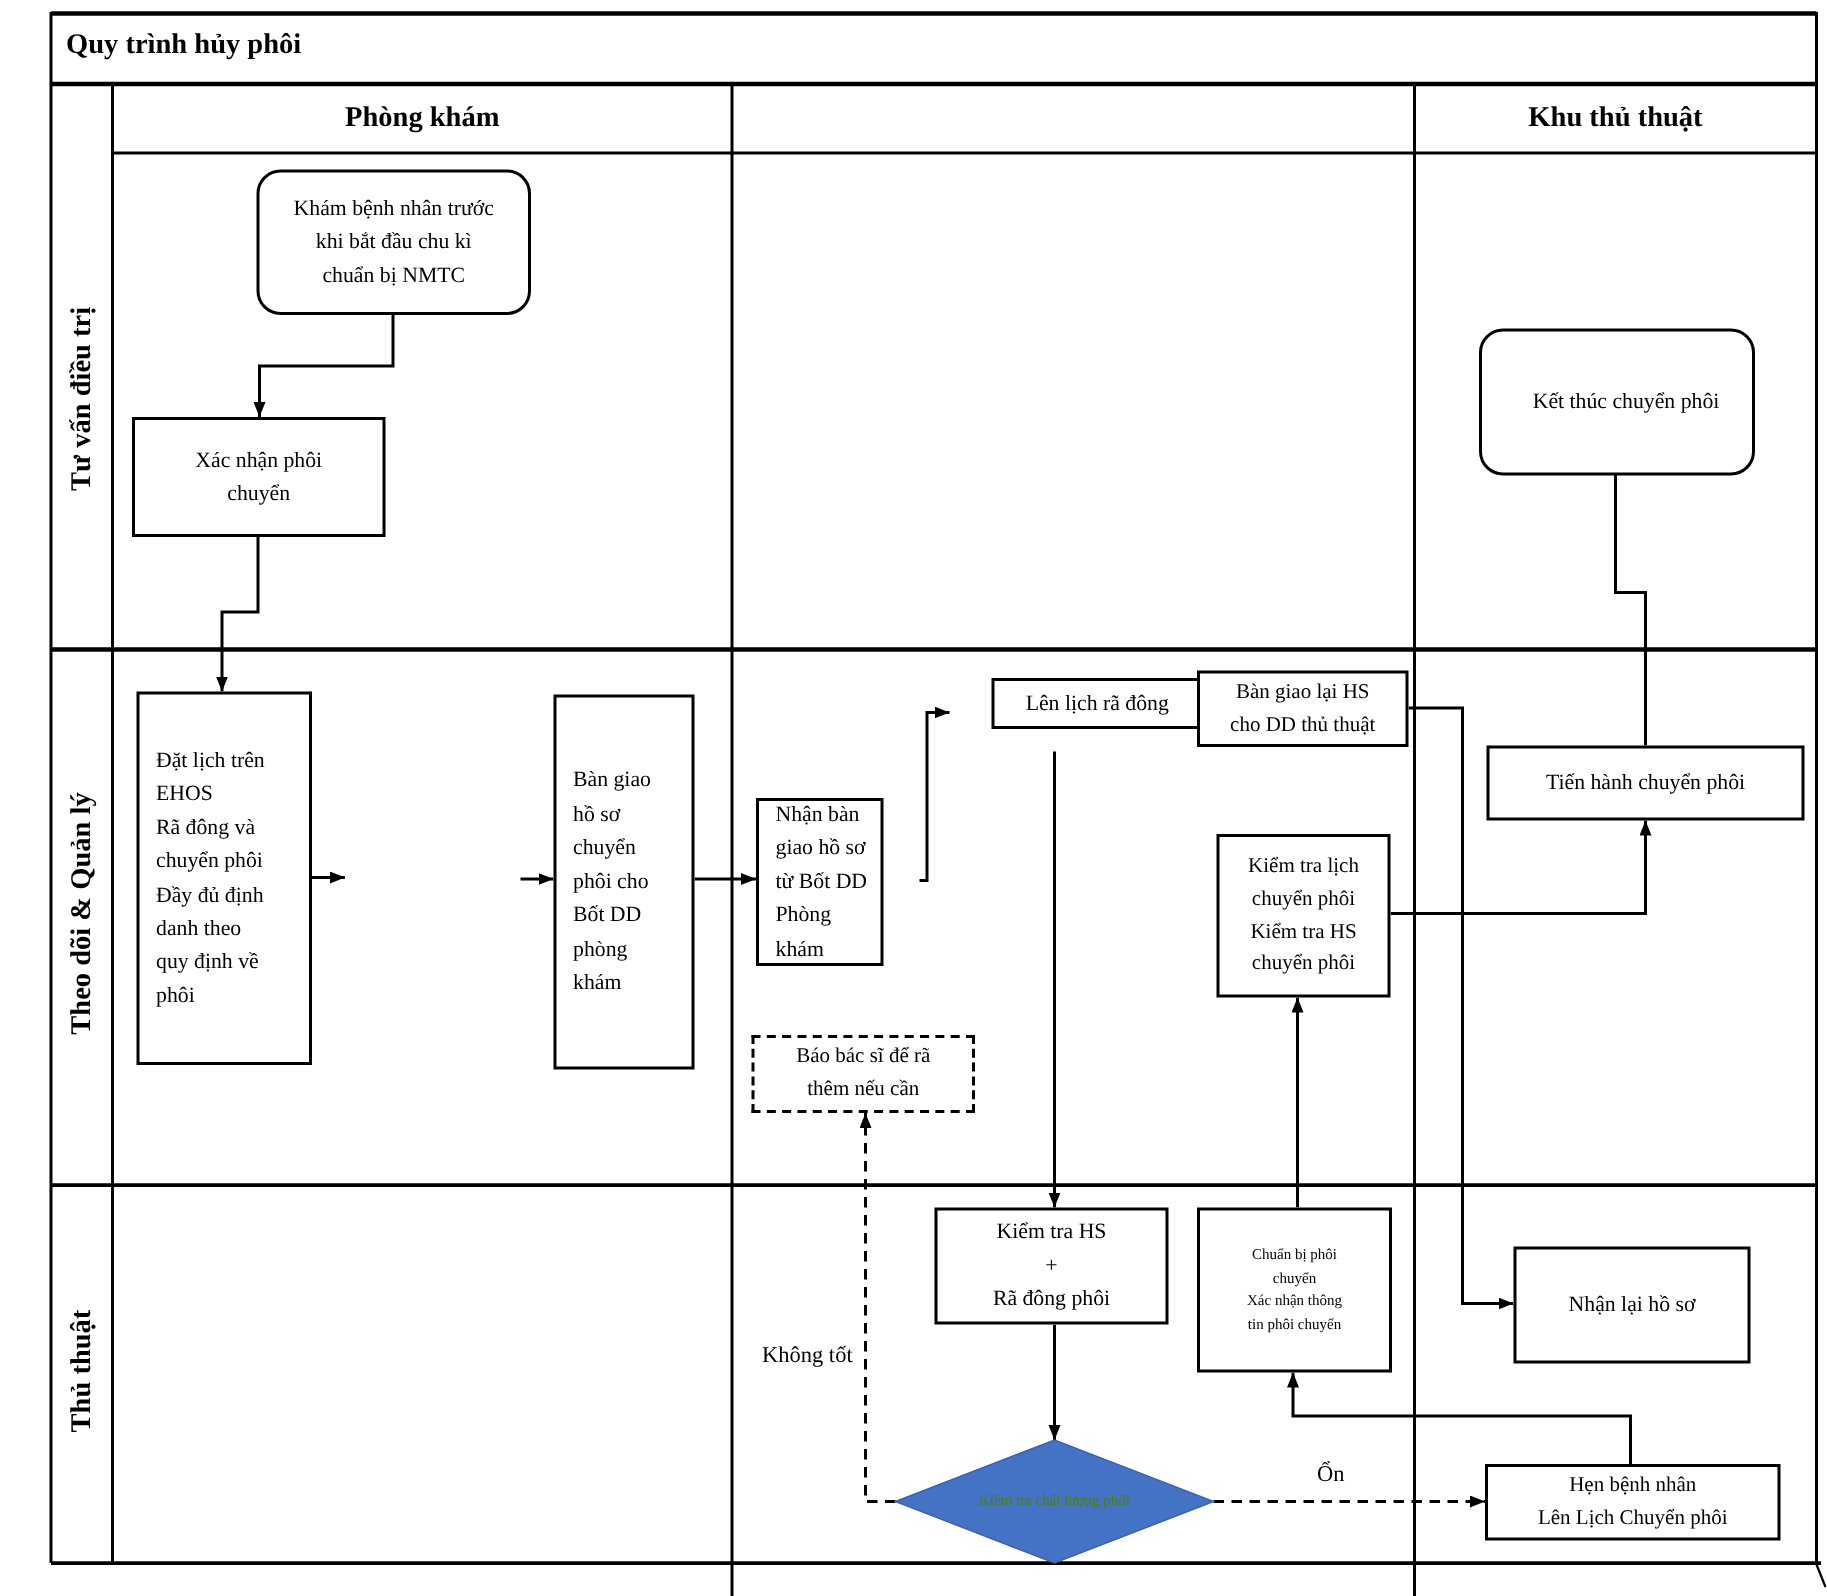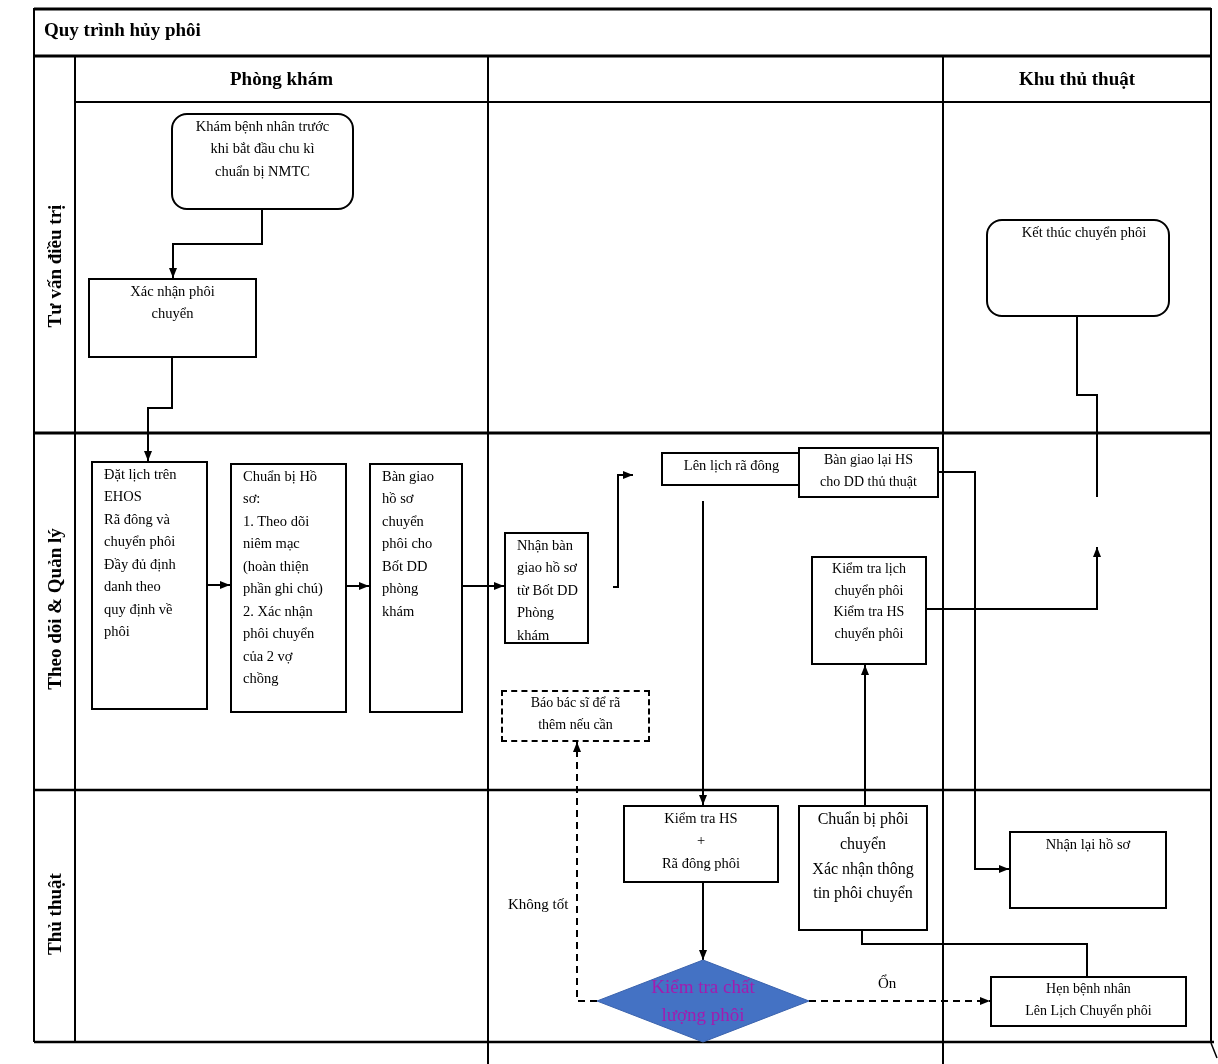--- a/index.html
+++ b/index.html
@@ -16,32 +16,32 @@
     position:absolute; top:56px; height:46px; line-height:46px;
     text-align:center; font-size:19px; font-weight:bold;
   }
   .vlabel {
     position:absolute; width:300px; text-align:center; white-space:nowrap;
     font-size:19px; font-weight:bold; transform:rotate(-90deg);
   }
   .node {
     position:absolute; box-sizing:border-box; background:#ffffff;
     border:2px solid #000; font-size:14.5px; line-height:1.55;
-    display:flex; align-items:flex-start; justify-content:center;
+    display:flex; align-items:center; justify-content:center;
   }
   .node .txt { white-space:pre-line; }
   .center { text-align:center; }
   .leftalign { justify-content:flex-start; }
   .leftalign .txt { text-align:left; padding-left:11px; padding-right:4px; }
   .rounded { border-radius:16px; }
   .dashed { border:2px dashed #000; }
   .diamond-text {
     position:absolute; left:643px; top:962px; width:120px; height:78px;
     display:flex; align-items:center; justify-content:center;
-    color:#a21caf; font-size:19px; line-height:1.45; text-align:center;
+    color:#4d7c0f; font-size:10px; line-height:1.45; text-align:center;
   }
   .edge-label { position:absolute; font-size:15px; white-space:nowrap; }
 </style>
 </head>
 <body>
 
 <div id="canvas">
 
   <svg id="wires" viewBox="0 0 1218 1064" xmlns="http://www.w3.org/2000/svg">
     <defs>
@@ -117,32 +117,20 @@
     <div class="txt">Đặt lịch trên
 EHOS
 Rã đông và
 chuyển phôi
 Đầy đủ định
 danh theo
 quy định về
 phôi</div>
   </div>
 
-  <div class="node leftalign" style="left:230px; top:463px; width:117px; height:250px;">
-    <div class="txt">Chuẩn bị Hồ
-sơ:
-1. Theo dõi
-niêm mạc
-(hoàn thiện
-phần ghi chú)
-2. Xác nhận
-phôi chuyển
-của 2 vợ
-chồng</div>
-  </div>
 
   <div class="node leftalign" style="left:369px; top:463px; width:94px; height:250px;">
     <div class="txt">Bàn giao
 hồ sơ
 chuyển
 phôi cho
 Bốt DD
 phòng
 khám</div>
   </div>
@@ -168,28 +156,31 @@
 cho DD thủ thuật</div>
   </div>
 
   <div class="node center" style="left:811px; top:556px; width:116px; height:109px; font-size:14px;">
     <div class="txt">Kiểm tra lịch
 chuyển phôi
 Kiểm tra HS
 chuyển phôi</div>
   </div>
 
+  <div class="node center" style="left:991px; top:497px; width:212px; height:50px;">
+    <div class="txt">Tiến hành chuyển phôi</div>
+  </div>
 
   <div class="node center" style="left:623px; top:805px; width:156px; height:78px;">
     <div class="txt">Kiểm tra HS
 +
 Rã đông phôi</div>
   </div>
 
-  <div class="node center" style="left:798px; top:805px; width:130px; height:126px; font-size:16px;">
+  <div class="node center" style="left:798px; top:805px; width:130px; height:110px; font-size:10px;">
     <div class="txt">Chuẩn bị phôi
 chuyển
 Xác nhận thông
 tin phôi chuyển</div>
   </div>
 
   <div class="node center" style="left:1009px; top:831px; width:158px; height:78px;">
     <div class="txt">Nhận lại hồ sơ</div>
   </div>
 

